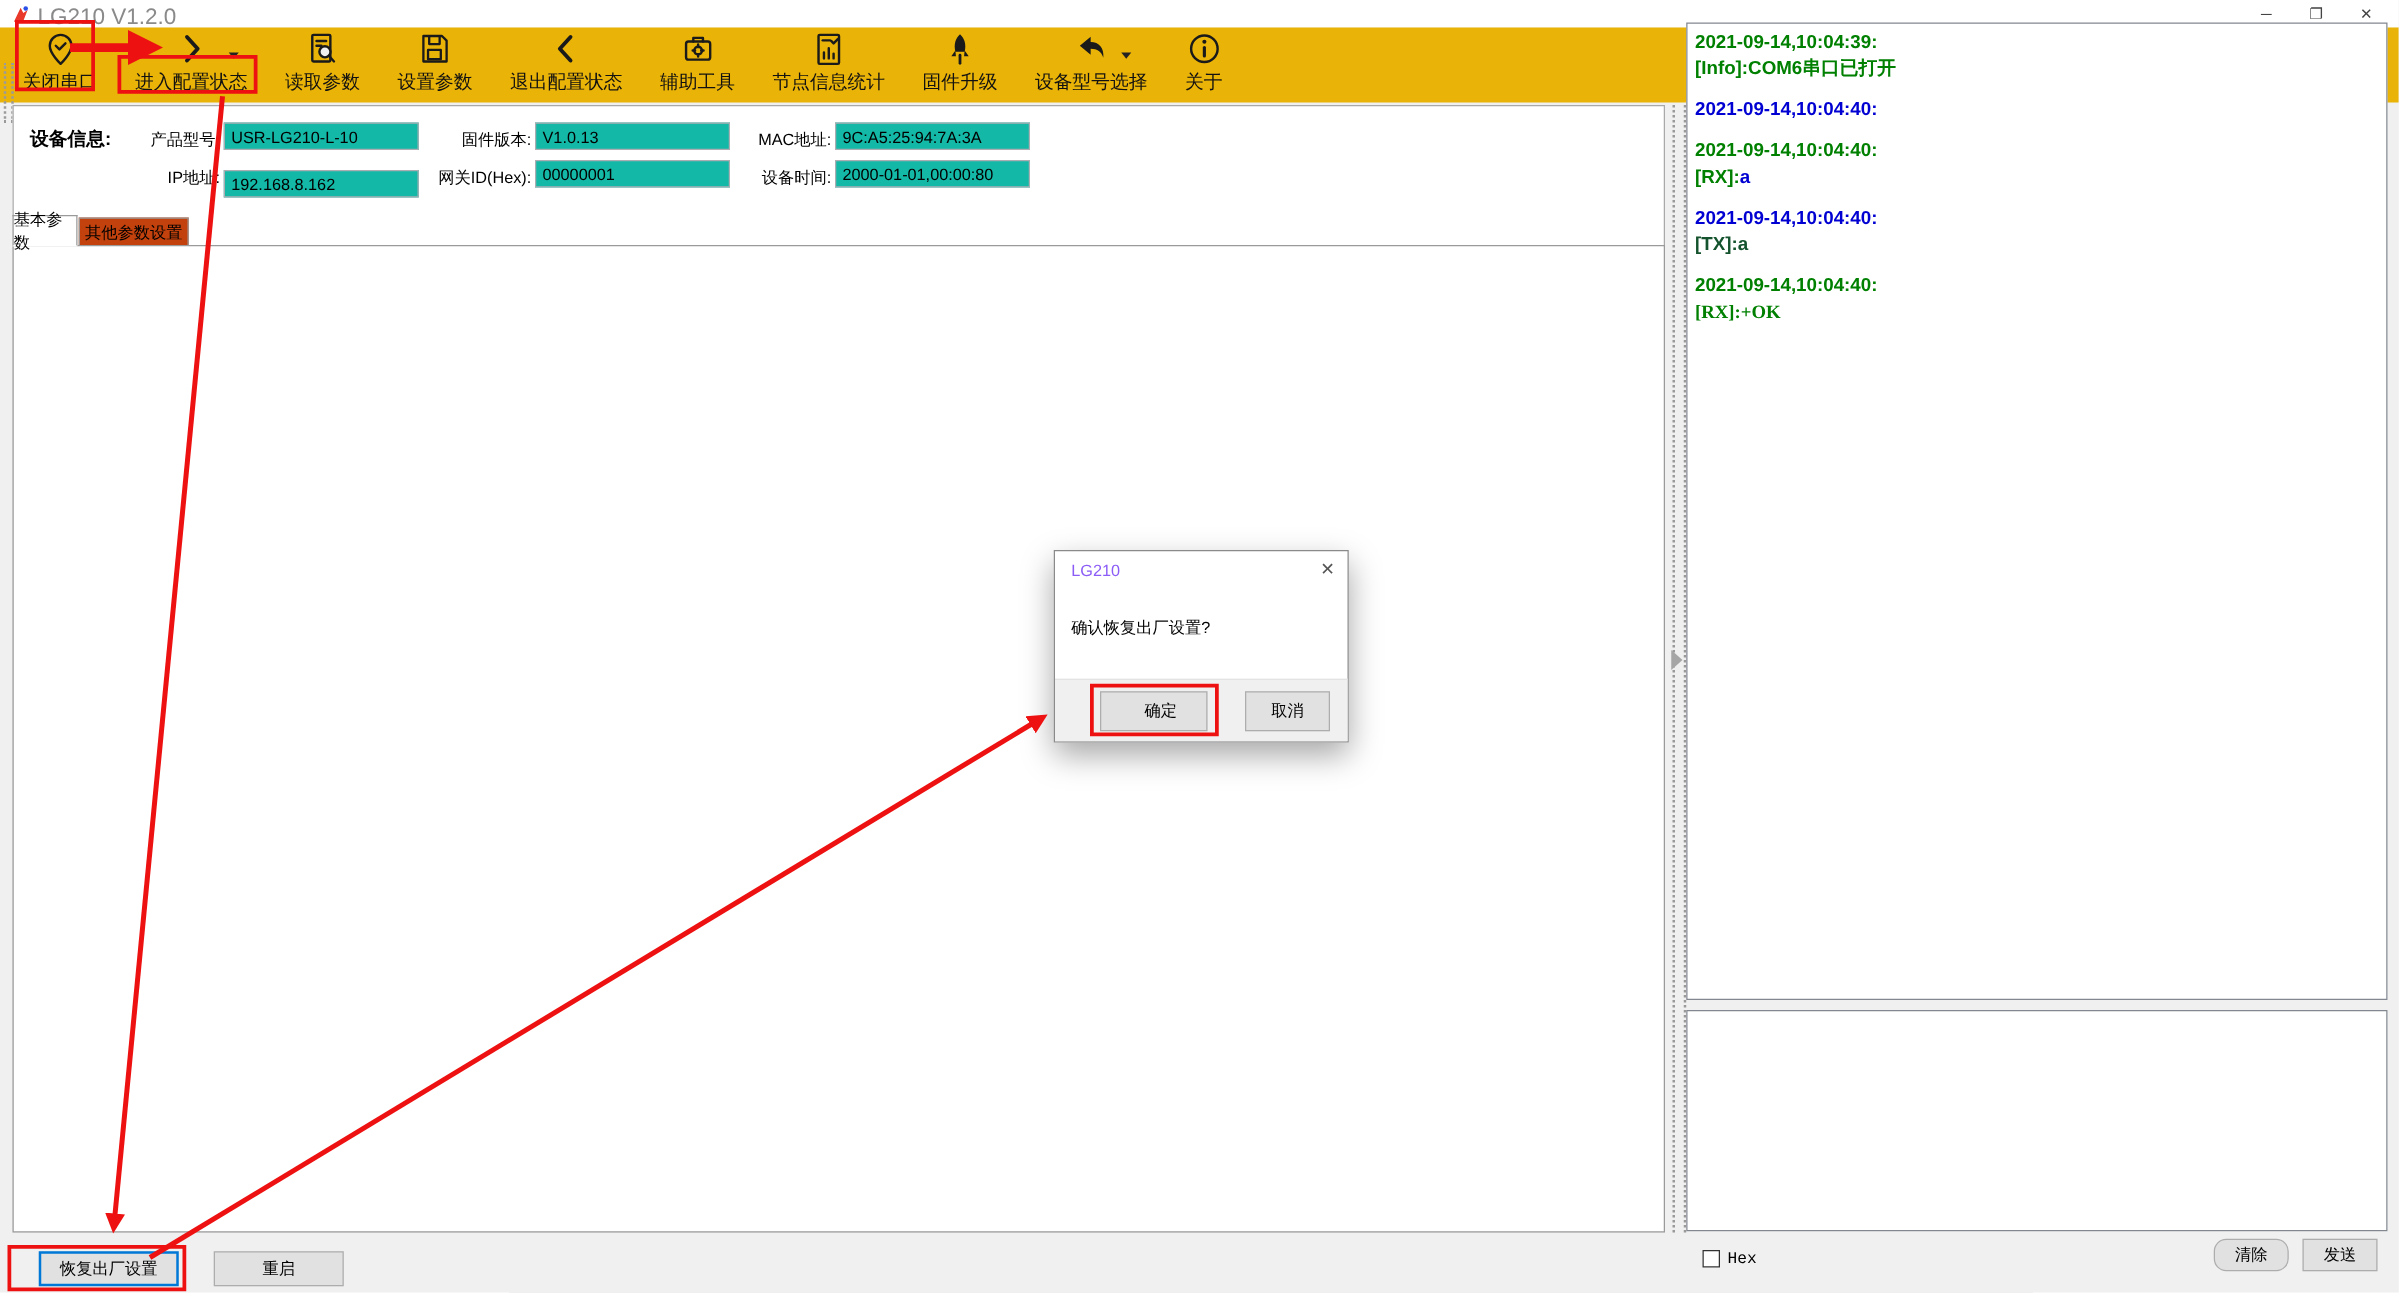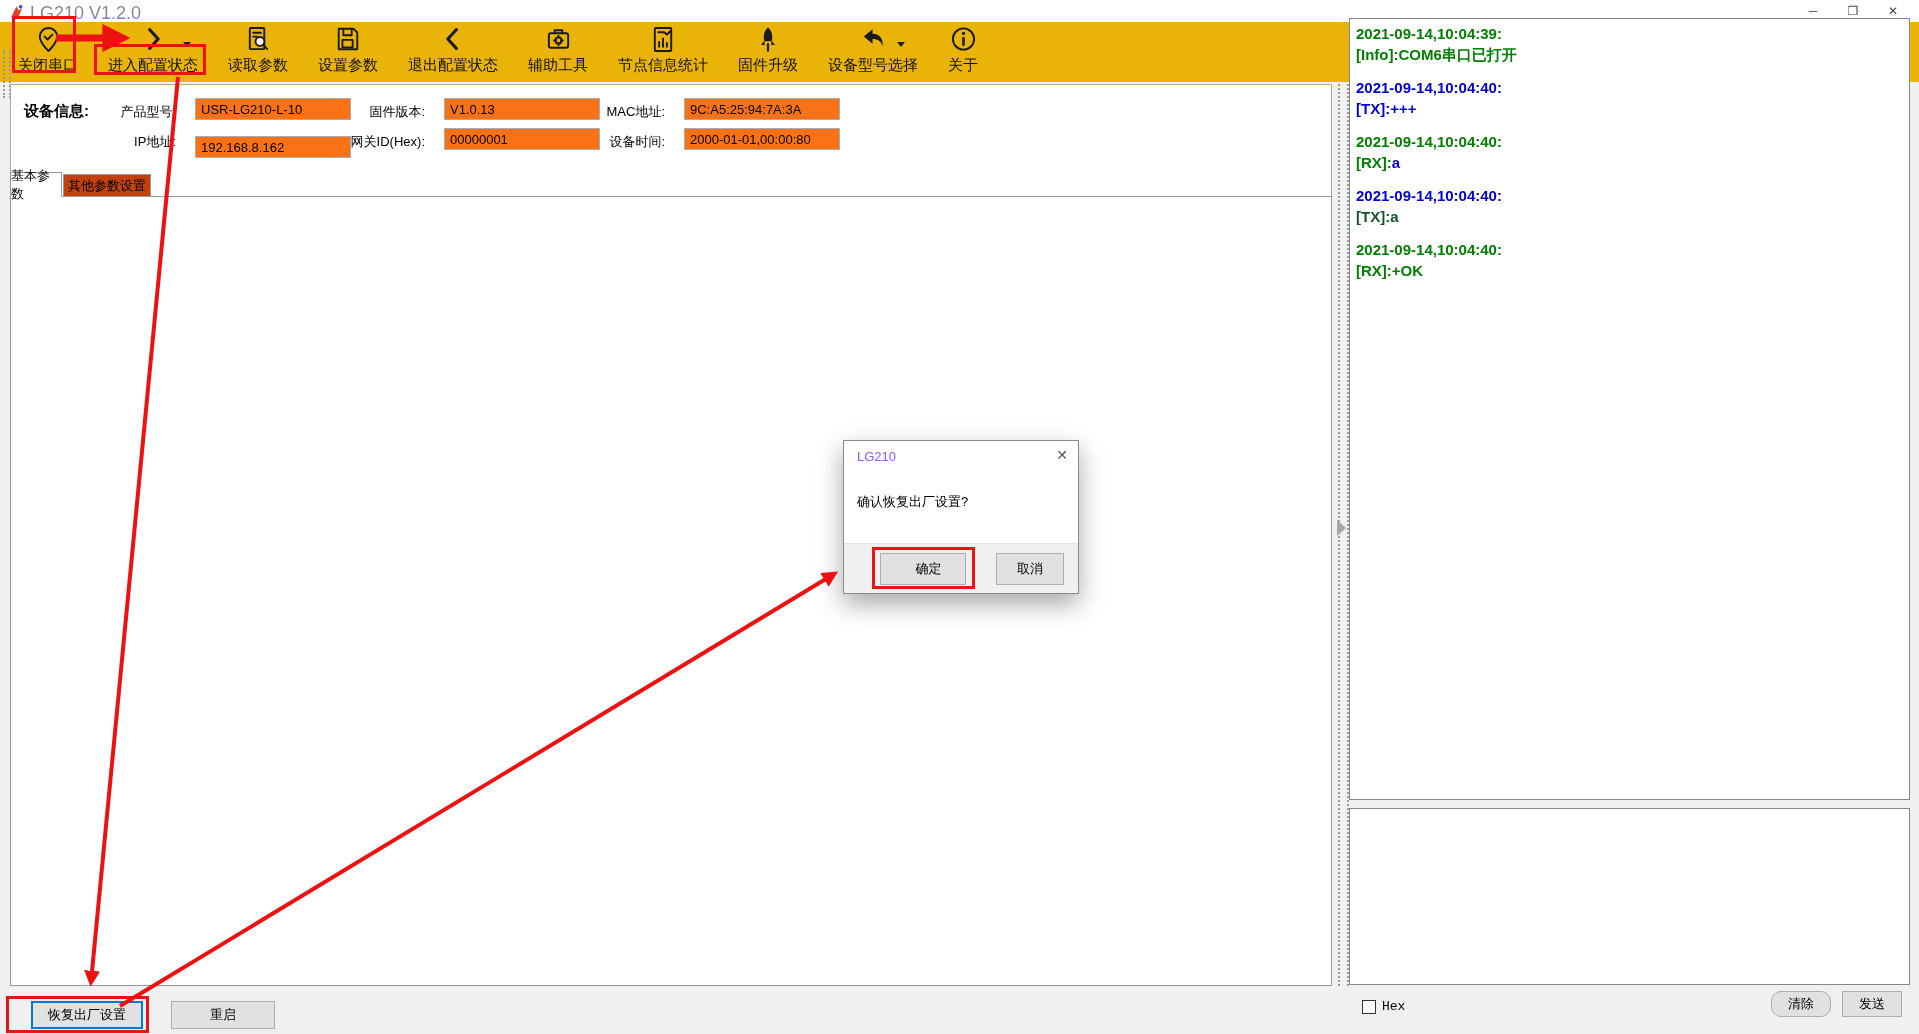--- a/index.html
+++ b/index.html
@@ -23,22 +23,22 @@
   .titem{display:flex;flex-direction:column;align-items:center;margin-right:22px;padding:2px 4px;}
   .ticon{height:30px;display:flex;align-items:center;justify-content:center;}
   .tlabel{font-size:15px;color:#111;margin-top:2px;white-space:nowrap;}
   .mini-caret{position:absolute;width:0;height:0;border-left:4px solid transparent;
     border-right:4px solid transparent;border-top:5px solid #222;}
   
   .main-panel{position:absolute;left:10px;top:84px;width:1322px;height:902px;background:#ffffff;
     border:1px solid #a9a9a9;box-sizing:border-box;}
   .sec-label{font-weight:bold;font-size:15px;color:#000;white-space:nowrap;}
   .f-label{font-size:13px;color:#000;white-space:nowrap;}
-  .ro-input{background:#f97316;border:1px solid #abadb3;box-sizing:border-box;
-    font-size:13px;color:#000;display:flex;align-items:center;padding:0 5px;white-space:nowrap;overflow:hidden;margin-left:16px;}
+  .ro-input{background:#14b8a6;border:1px solid #abadb3;box-sizing:border-box;
+    font-size:13px;color:#000;display:flex;align-items:center;padding:0 5px;white-space:nowrap;overflow:hidden;}
   .ed-input{background:#ffffff;border:1px solid #6f6f6f;box-sizing:border-box;
     font-size:13px;color:#000;display:flex;align-items:center;padding:0 5px;}
   .combo{background:#f0f0f0;border:1px solid #707070;box-sizing:border-box;display:flex;
     align-items:center;justify-content:space-between;padding:0 6px 0 6px;font-size:13px;color:#000;}
   .combo-arrow{color:#555;font-size:11px;line-height:1;transform:scaleX(1.4);}
   .radio{width:14px;height:14px;border-radius:50%;border:1px solid #333;background:#fff;
     display:inline-block;position:relative;box-sizing:border-box;}
   .radio.checked::after{content:"";position:absolute;left:3px;top:3px;width:6px;height:6px;
     border-radius:50%;background:#111;}
   .cb{width:14px;height:14px;border:1px solid #333;background:#fff;display:inline-block;
@@ -341,33 +341,32 @@
 <div class="splitter"></div>
 <div class="split-arrow"></div>
 
 <div class="log-box" id="log-box">
     <div class="log-entry">
       <div style="color: rgb(0, 128, 0);">2021-09-14,10:04:39:</div>
       <div><span style="color: rgb(0, 128, 0);">[Info]:COM6串口已打开</span></div>
     </div>
     <div class="log-entry">
       <div style="color: rgb(0, 0, 210);">2021-09-14,10:04:40:</div>
-      <div><span style="color: rgb(0, 0, 210);">[TX]:+++</span></div>
     </div>
     <div class="log-entry">
       <div style="color: rgb(0, 128, 0);">2021-09-14,10:04:40:</div>
       <div><span style="color: rgb(0, 128, 0);">[RX]:</span><span style="color: rgb(0, 0, 210);">a</span></div>
     </div>
     <div class="log-entry">
       <div style="color: rgb(0, 0, 210);">2021-09-14,10:04:40:</div>
       <div><span style="color: #14532d;">[TX]:a</span></div>
     </div>
     <div class="log-entry">
       <div style="color: rgb(0, 128, 0);">2021-09-14,10:04:40:</div>
-      <div><span style="color: rgb(0, 128, 0);">[RX]:+OK</span></div>
+      <div><span style="color: rgb(0, 128, 0); font-family: Liberation Serif, serif;">[RX]:+OK</span></div>
     </div>
   </div>
 <div class="send-box"></div>
 <div class="opt" style="left:1362px;top:999px;">
   <span class="cb"></span>
   <span class="hex-label">Hex</span>
 </div>
 <div class="btn abs" style="left:1771px;top:991px;width:60px;height:26px;border-radius:10px;">清除</div>
 <div class="btn abs" style="left:1842px;top:991px;width:60px;height:26px;">发送</div>
 

